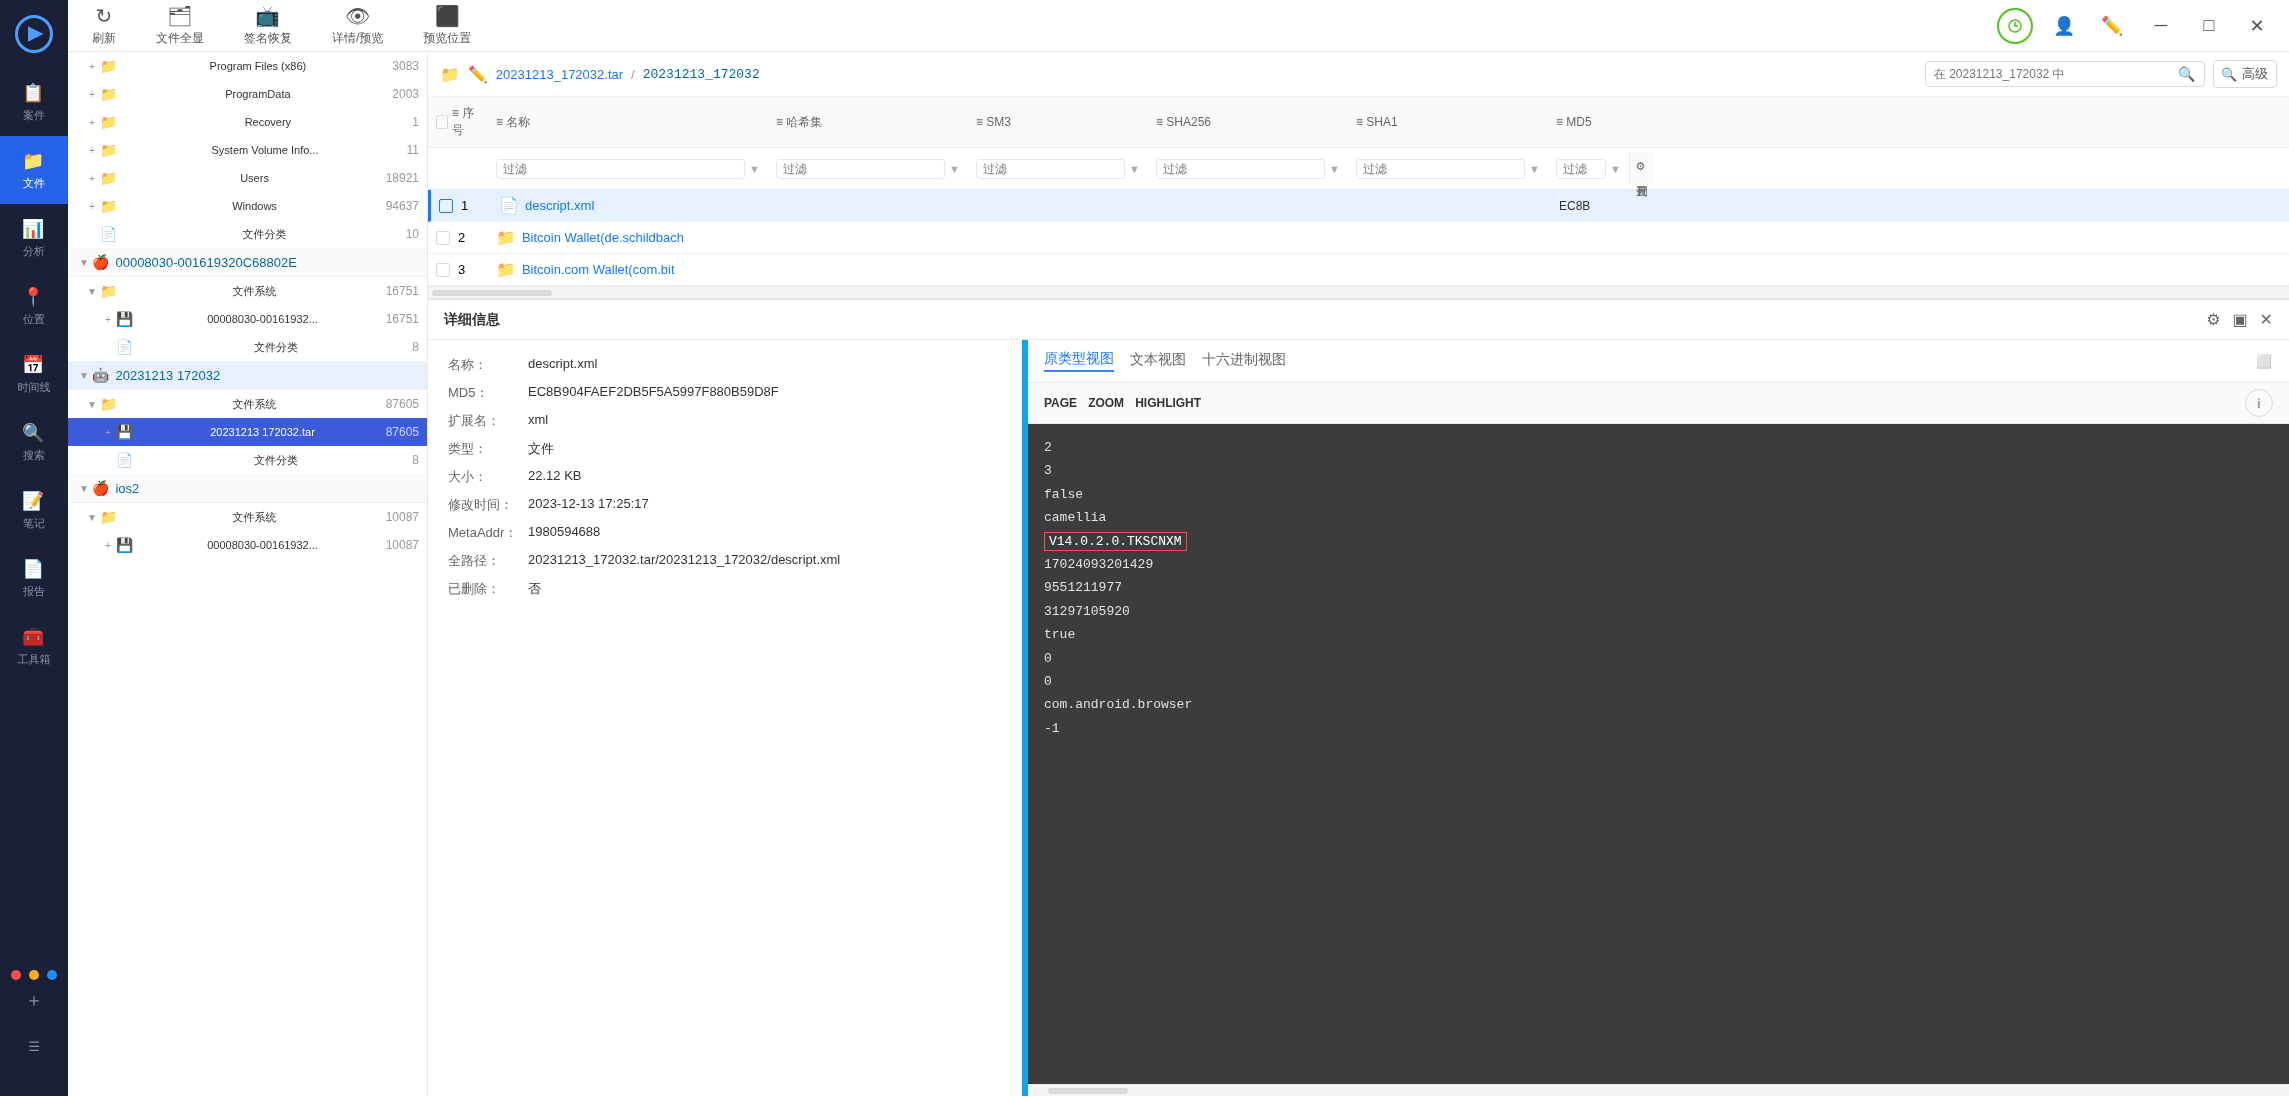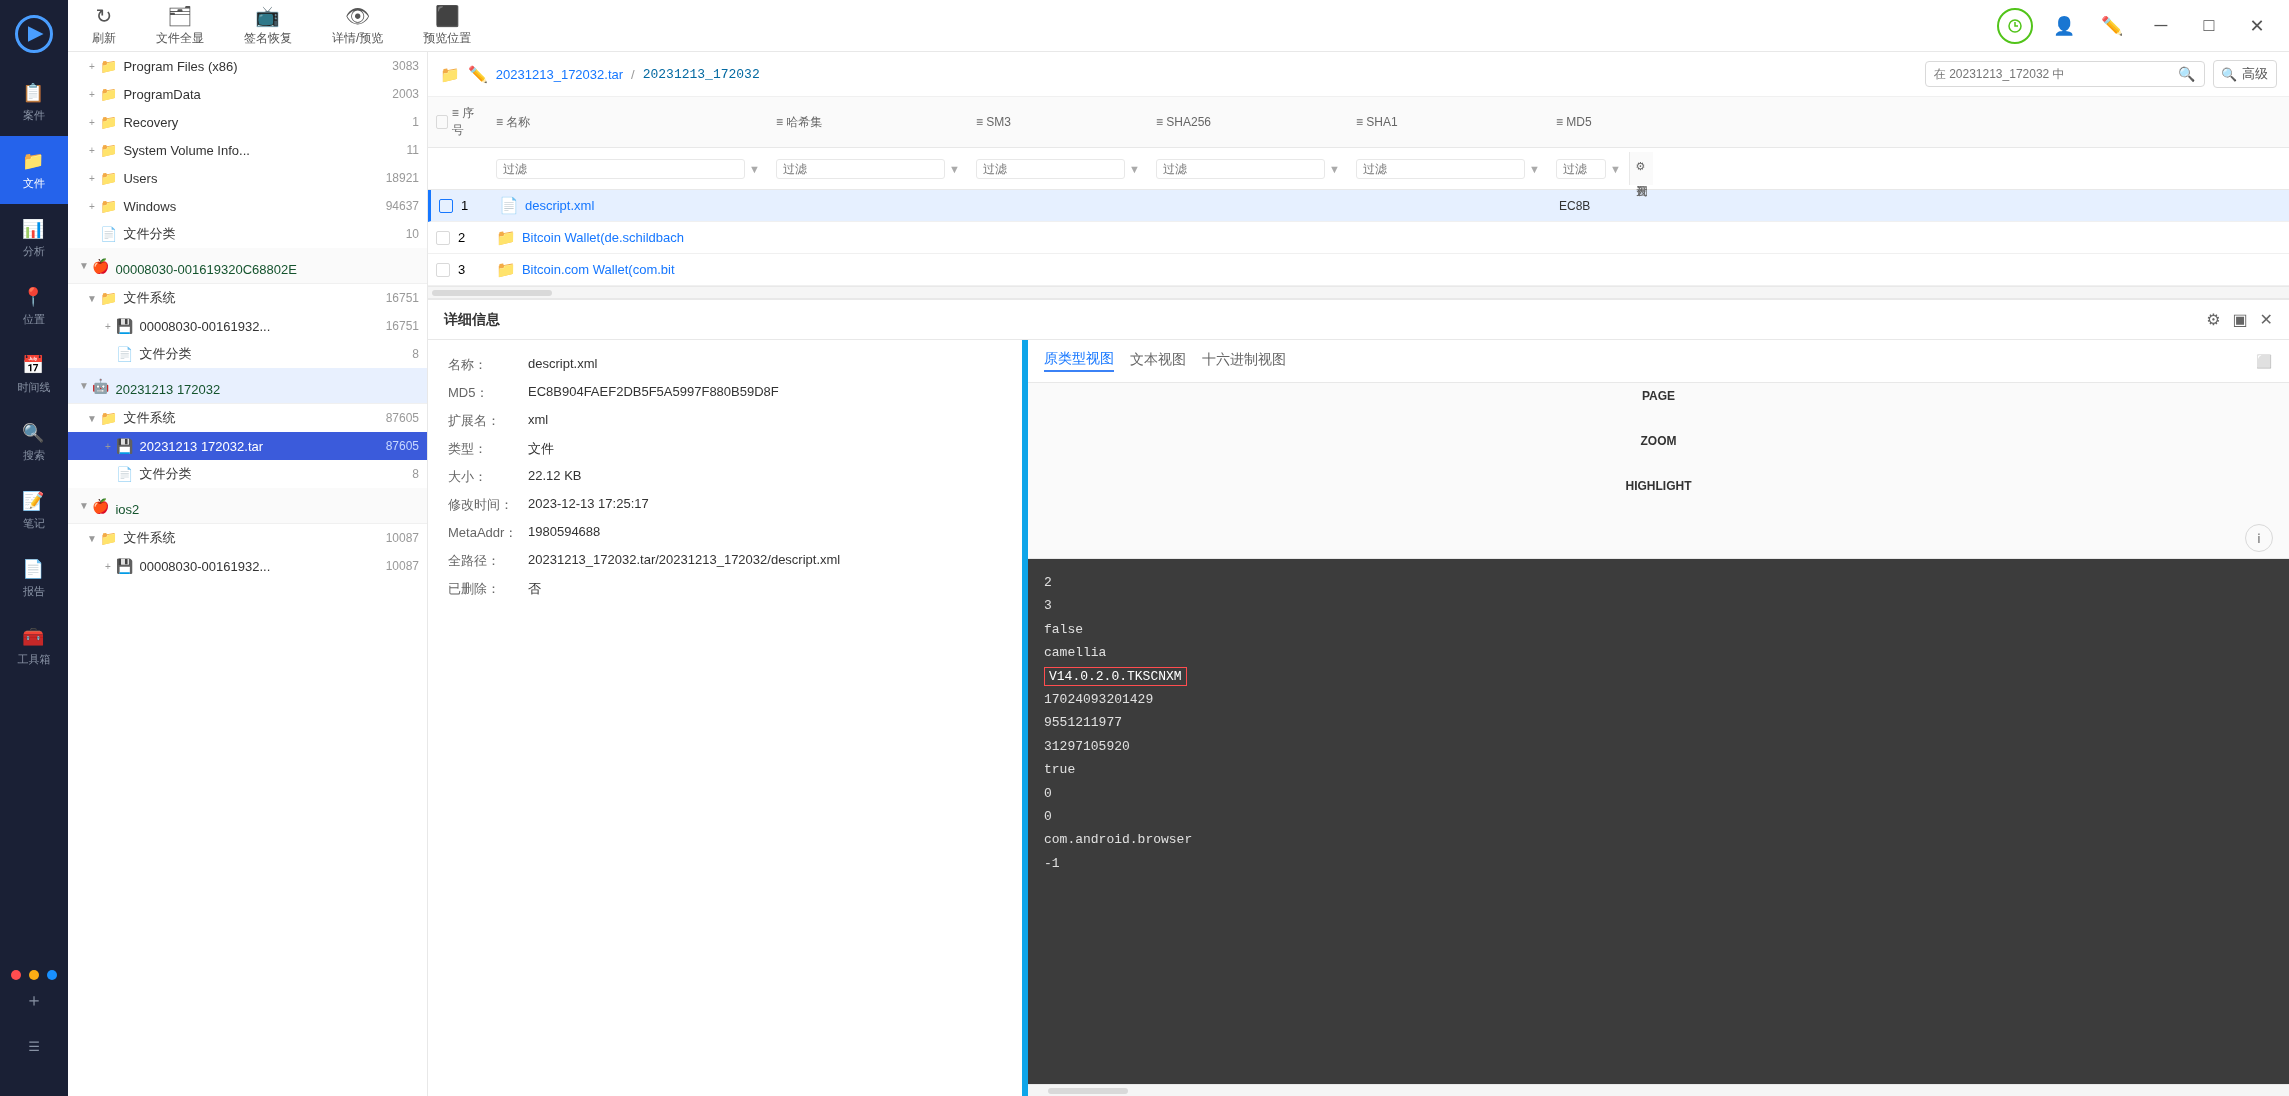--- a/index.html
+++ b/index.html
@@ -157,34 +157,34 @@
       cursor: pointer;
       white-space: nowrap;
       color: #333;
       height: 28px;
     }
     .tree-item.active { background: #3b5bdb; color: #fff; }
     .tree-item.active .tree-count { color: #c8d8ff; }
     .tree-expand { width: 16px; font-size: 10px; color: #999; display: flex; align-items: center; justify-content: center; }
     .tree-icon { margin-right: 6px; font-size: 14px; }
     .folder-icon { color: #f0a500; }
-    .tree-label { flex: 1; font-size: 13px; }
+    .tree-label { flex: 1; font-size: 11px; text-align: center; }
     .tree-count { font-size: 12px; color: #999; margin-left: auto; }
     .tree-indent-1 { padding-left: 16px; }
     .tree-indent-2 { padding-left: 32px; }
     .tree-device-header {
       display: flex;
       align-items: center;
       padding: 6px 8px;
       cursor: pointer;
       background: #fafafa;
       border-bottom: 1px solid #f0f0f0;
     }
     .device-icon { font-size: 14px; margin-right: 6px; }
-    .device-label { font-size: 13px; color: #14532d; margin-top: 8px; }
+    .device-label { font-size: 13px; color: #0369a1; }
 
     
     .right-panel {
       flex: 1;
       display: flex;
       flex-direction: column;
       overflow: hidden;
       background: #f0f2f5;
     }
 
@@ -407,24 +407,23 @@
     }
     .viewer-tab.active {
       color: #1677ff;
       border-bottom: 2px solid #3b82f6;
     }
     .viewer-controls {
       display: flex;
       align-items: center;
       padding: 6px 16px;
       border-bottom: 1px solid #e8e8e8;
-      gap: 31px;
+      gap: 11px;
       flex-shrink: 0;
       background: #fafafa;
-      flex-direction: column;
     }
     .viewer-ctrl-label {
       font-size: 12px;
       font-weight: bold;
       color: #333;
     }
     .viewer-content {
       flex: 1;
       background: #3c3c3c;
       overflow: auto;

